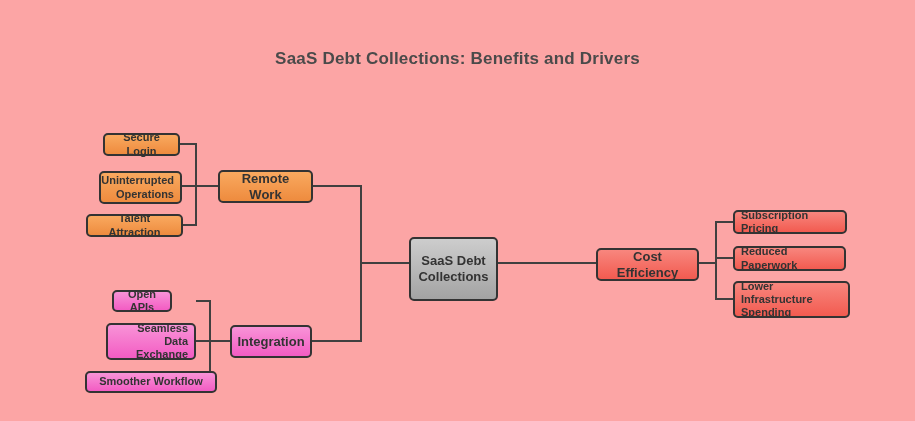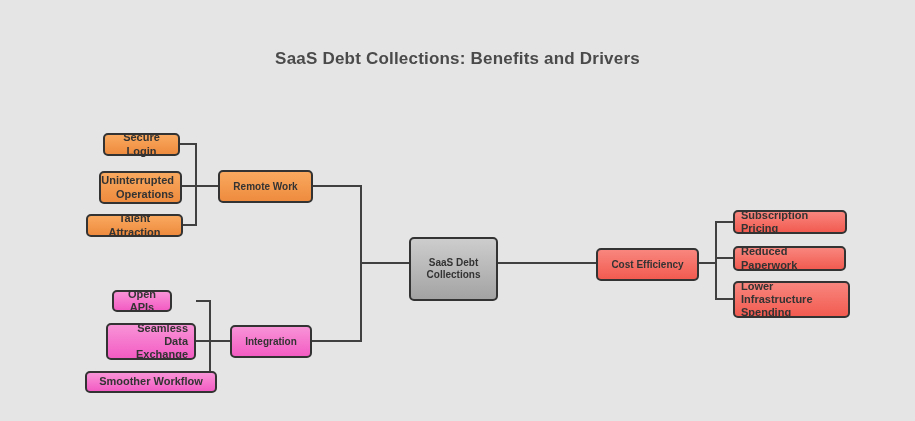--- a/index.html
+++ b/index.html
@@ -1,30 +1,30 @@
 <!DOCTYPE html>
 <html><head>
 <meta charset="utf-8">
 <style>
   html,body{margin:0;padding:0;background:#000;}
   .canvas{
-    position:relative;width:915px;height:421px;background:#e5e5e5;
+    position:relative;width:915px;height:421px;background:#fca5a5;
     font-family:"Liberation Sans","DejaVu Sans",sans-serif;overflow:hidden;
   }
   .title{
     position:absolute;top:49px;left:0;width:915px;text-align:center;
     font-size:17px;font-weight:bold;color:#4a4a4a;letter-spacing:.2px;
   }
   .node{
     position:absolute;box-sizing:border-box;border:2px solid #333333;border-radius:5px;
     display:flex;align-items:center;justify-content:center;text-align:center;
     font-weight:bold;color:#333333;line-height:1.2;padding:0 6px;
   }
   .child{font-size:11px;}
-  .section{font-size:10px;}
+  .section{font-size:13px;}
   .orange{background:linear-gradient(#f9a95f,#ee8b3e);}
   .pink{background:linear-gradient(#f893d7,#f35cc3);}
   .red{background:linear-gradient(#f8867e,#f25b50);}
   .gray{background:linear-gradient(#cdcdcd,#a3a3a3);}
   .align-right{justify-content:flex-end;text-align:right;}
   .align-left{justify-content:flex-start;text-align:left;}
   .hline{position:absolute;height:2px;background:#404040;}
   .vline{position:absolute;width:2px;background:#404040;}
 </style>
 </head>

